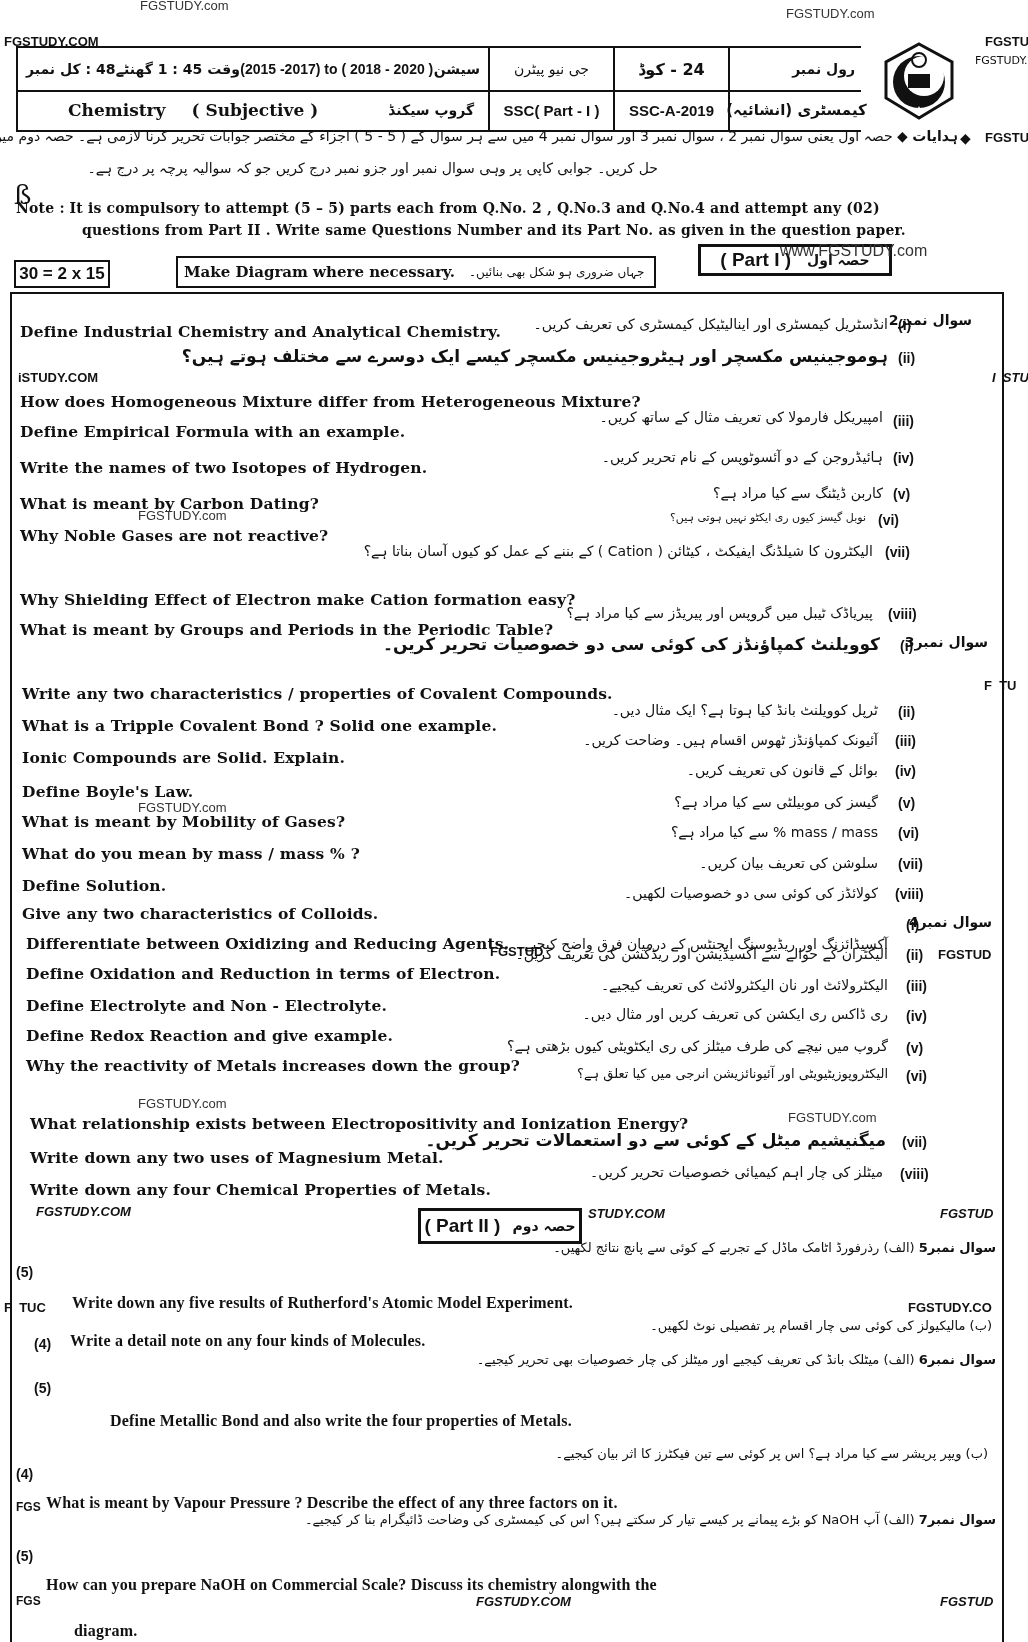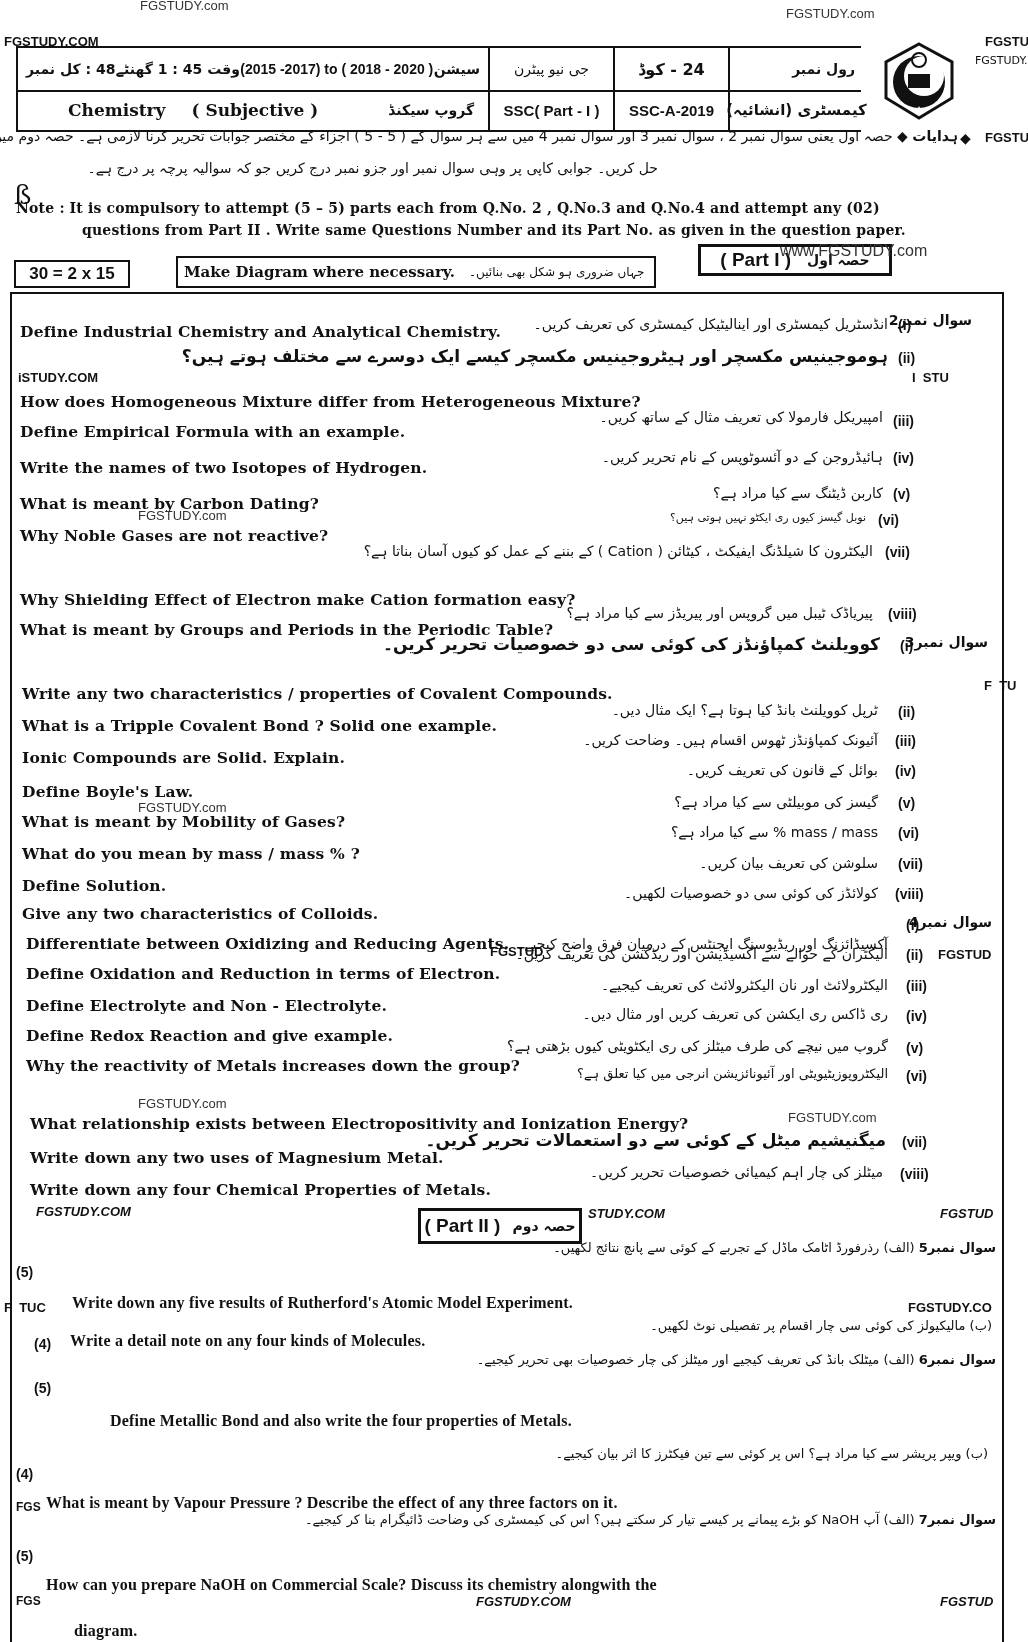--- a/index.html
+++ b/index.html
@@ -85,21 +85,21 @@
 </div>
 <div class="abs urdu" style="right:370px;top:160px;">حل کریں۔ جوابی کاپی پر وہی سوال نمبر اور جزو نمبر درج کریں جو کہ سوالیہ پرچہ پر درج ہے۔</div>
 <div class="abs" style="left:14px;top:180px;font-size:26px;font-family:'DejaVu Serif',serif;">ß</div>
 
 <div class="abs q" style="left:16px;top:200px;font-size:14px;font-weight:normal;">
   <span style="font-weight:bold;">Note :</span>
   <span style="font-weight:bold;">It is compulsory to attempt (5 – 5) parts each from Q.No. 2 , Q.No.3 and Q.No.4 and attempt any (02)</span>
 </div>
 <div class="abs q" style="left:82px;top:222px;font-size:14px;">questions from Part II . Write same Questions Number and its Part No. as given in the question paper.</div>
 
-<div class="abs box" style="left:14px;top:260px;width:116px;height:28px;font-family:'Liberation Sans',sans-serif;font-weight:bold;font-size:17px;text-align:center;line-height:24px;">30 = 2 x 15</div>
+<div class="abs box" style="left:14px;top:260px;width:96px;height:28px;font-family:'Liberation Sans',sans-serif;font-weight:bold;font-size:17px;text-align:center;line-height:24px;">30 = 2 x 15</div>
 
 <div class="abs box" style="left:176px;top:256px;width:480px;height:32px;display:flex;align-items:center;padding-left:6px;gap:14px;">
   <span style="font-family:'DejaVu Serif',serif;font-weight:bold;font-size:15px;">Make Diagram where necessary.</span>
   <span class="urdu" style="font-size:12px;">جہاں ضروری ہو شکل بھی بنائیں۔</span>
 </div>
 
 <div class="abs box" style="left:698px;top:244px;width:194px;height:32px;display:flex;align-items:center;justify-content:center;gap:16px;border-width:3px;">
   <span style="font-family:'Liberation Sans',sans-serif;font-weight:bold;font-size:19px;">( Part I )</span>
   <span class="urdu" style="font-weight:bold;">حصہ اول</span>
 </div>
@@ -110,21 +110,21 @@
 <div class="abs urdu" style="right:56px;top:312px;font-weight:bold;">سوال نمبر2</div>
 
 <div class="abs q" style="left:20px;top:322px;">Define Industrial Chemistry and Analytical Chemistry.</div>
 <div class="abs qn" style="left:898px;top:317px;">(i)</div>
 <div class="abs urdu" style="right:140px;top:316px;">انڈسٹریل کیمسٹری اور اینالیٹیکل کیمسٹری کی تعریف کریں۔</div>
 
 <div class="abs wm-bold" style="left:18px;top:370px;">iSTUDY.COM</div>
 <div class="abs qn" style="left:898px;top:350px;">(ii)</div>
 <div class="abs urdu-big" style="right:140px;top:346px;">ہوموجینیس مکسچر اور ہیٹروجینیس مکسچر کیسے ایک دوسرے سے مختلف ہوتے ہیں؟</div>
 <div class="abs q" style="left:20px;top:392px;">How does Homogeneous Mixture differ from Heterogeneous Mixture?</div>
-<div class="abs wm-bold" style="left:912px;top:370px;">I&nbsp;&nbsp;STU</div>
+<div class="abs wm-bold" style="left:992px;top:370px;font-style:italic;">I&nbsp;&nbsp;STU</div>
 
 <div class="abs q" style="left:20px;top:422px;">Define Empirical Formula with an example.</div>
 <div class="abs qn" style="left:893px;top:413px;">(iii)</div>
 <div class="abs urdu" style="right:145px;top:409px;">امپیریکل فارمولا کی تعریف مثال کے ساتھ کریں۔</div>
 
 <div class="abs q" style="left:20px;top:458px;">Write the names of two Isotopes of Hydrogen.</div>
 <div class="abs qn" style="left:893px;top:450px;">(iv)</div>
 <div class="abs urdu" style="right:145px;top:449px;">ہائیڈروجن کے دو آئسوٹوپس کے نام تحریر کریں۔</div>
 
 <div class="abs q" style="left:20px;top:494px;">What is meant by Carbon Dating?</div>

